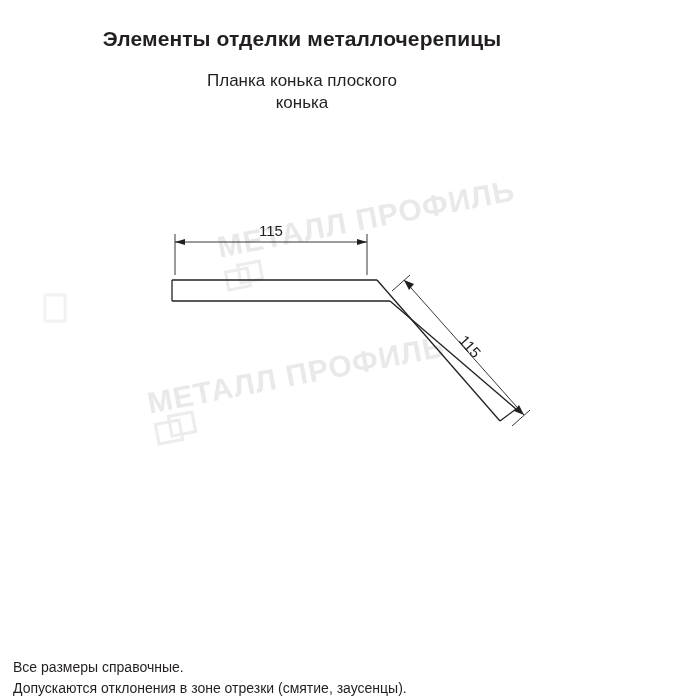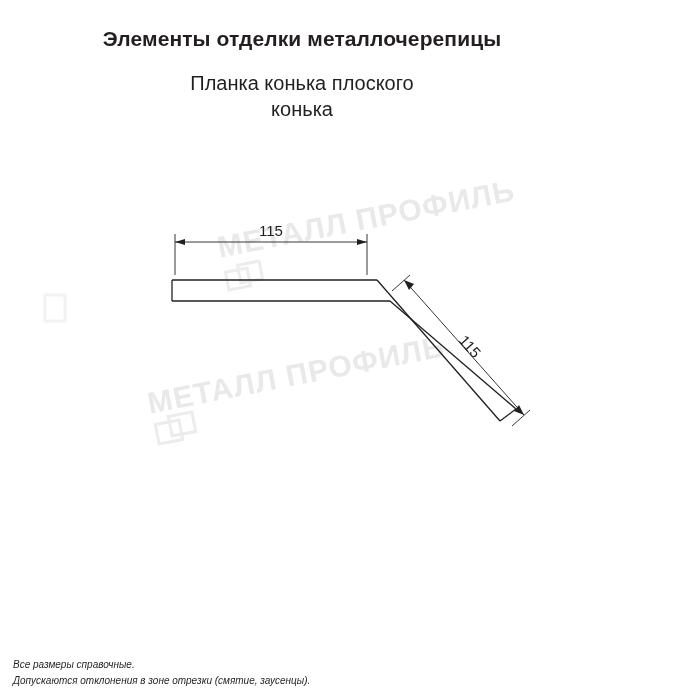--- a/index.html
+++ b/index.html
@@ -30,21 +30,21 @@
   }
   .title-main {
     font-size: 21px;
     font-weight: bold;
     letter-spacing: 0.1px;
     color: #231f20;
     line-height: 1.25;
   }
   .title-sub {
     margin-top: 18px;
-    font-size: 20px;
+    font-size: 17px;
     font-weight: normal;
     color: #231f20;
     line-height: 1.3;
   }
   .title-code {
     margin-top: 14px;
     font-size: 17px;
     color: #231f20;
   }
   .drawing {
@@ -78,26 +78,25 @@
   }
   .wm-2 {
     left: 145px;
     top: 188px;
     font-size: 30px;
     transform: rotate(-11deg);
   }
   .footer {
     position: absolute;
     left: 13px;
-    bottom: 12px;
+    bottom: 0;
     width: 674px;
-    font-size: 10px;
+    font-size: 14px;
     color: #231f20;
     line-height: 1.55;
-    font-style: italic;
   }
   .footer div {
     white-space: nowrap;
   }
   .dim-label {
     font-size: 15px;
     fill: #231f20;
     font-family: "Liberation Sans", sans-serif;
   }
 </style>

